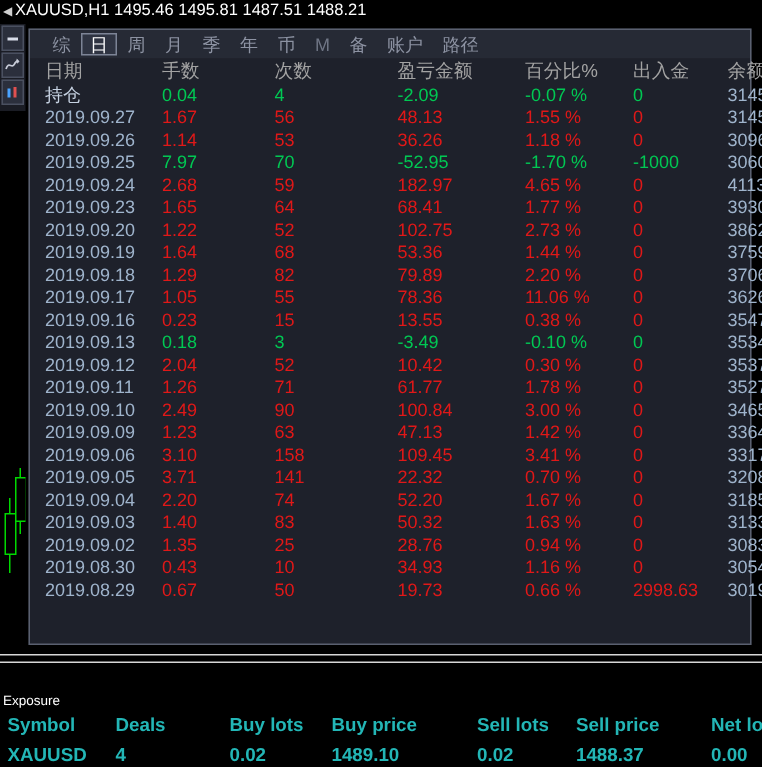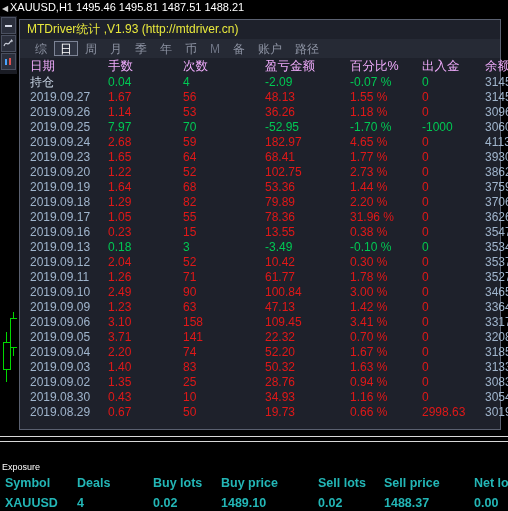--- a/index.html
+++ b/index.html
@@ -142,21 +142,21 @@
   table.stats th, table.stats td {
     padding: 0 0 0 0;
     height: 15px;
     line-height: 15px;
     font-weight: normal;
     text-align: left;
     white-space: nowrap;
     overflow: hidden;
   }
   table.stats thead th {
-    color: #f0abfc;
+    color: #a3a3a3;
     font-size: 12.5px;
     height: 17px;
     line-height: 17px;
   }
   col.c-date  { width: 88px; }
   col.c-lots  { width: 75px; }
   col.c-count { width: 82px; }
   col.c-pl    { width: 85px; }
   col.c-pct   { width: 72px; }
   col.c-dep   { width: 63px; }
@@ -280,21 +280,20 @@
     <div class="body" style="left:0px;top:10px;width:6px;height:26px;"></div>
   </div>
   <div class="candle" style="left:10px;top:238px;">
     <div class="wick" style="left:3px;top:0px;height:44px;"></div>
     <div class="body" style="left:0px;top:6px;width:6px;height:28px;"></div>
   </div>
 </div>
 
 <div id="mtdriver-panel">
 
-  <div id="panel-titlebar">MTDriver统计 ,V1.93 (http://mtdriver.cn)</div>
 
   <div id="panel-tabs">
 
   <div class="tab-item">综</div>
       <div class="tab-item selected">日</div>
       <div class="tab-item">周</div>
       <div class="tab-item">月</div>
       <div class="tab-item">季</div>
       <div class="tab-item">年</div>
       <div class="tab-item">币</div>
@@ -406,21 +405,21 @@
             <td class="v-pos">79.89</td>
             <td class="v-pos">2.20 %</td>
             <td class="v-pos">0</td>
             <td class="bal">3706.15</td>
           </tr>
           <tr>
             <td class="pad-left date ">2019.09.17</td>
             <td class="v-pos">1.05</td>
             <td class="v-pos">55</td>
             <td class="v-pos">78.36</td>
-            <td class="v-pos">31.96 %</td>
+            <td class="v-pos">11.06 %</td>
             <td class="v-pos">0</td>
             <td class="bal">3626.26</td>
           </tr>
           <tr>
             <td class="pad-left date ">2019.09.16</td>
             <td class="v-pos">0.23</td>
             <td class="v-pos">15</td>
             <td class="v-pos">13.55</td>
             <td class="v-pos">0.38 %</td>
             <td class="v-pos">0</td>

